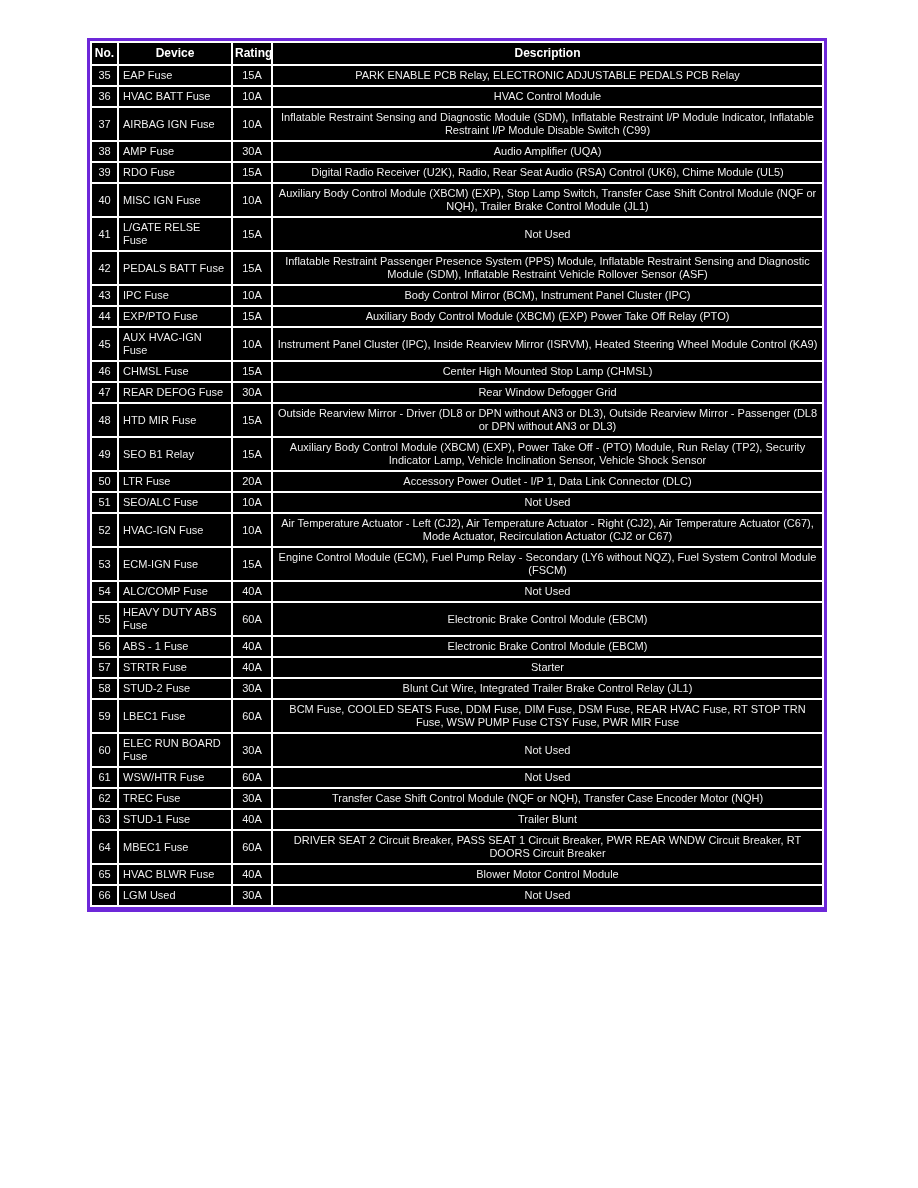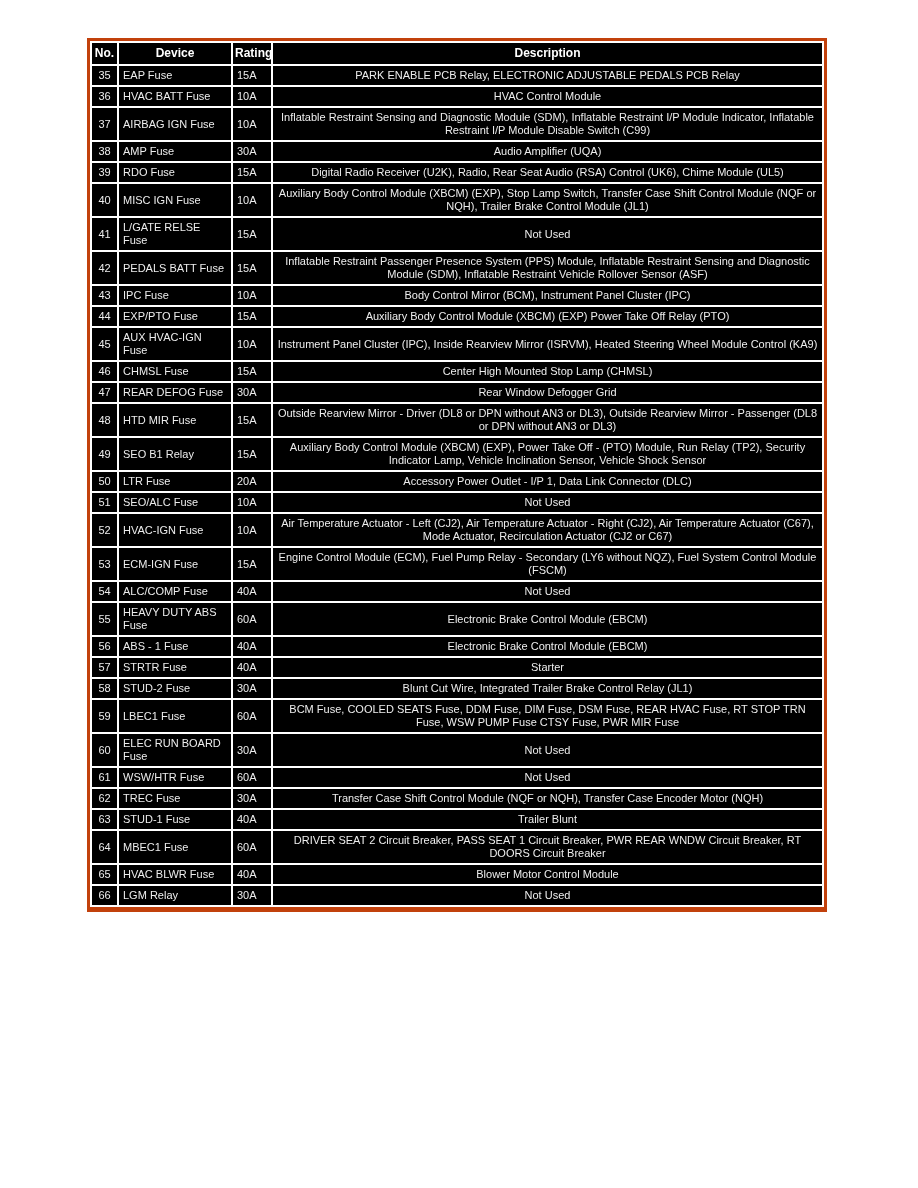--- a/index.html
+++ b/index.html
@@ -13,21 +13,21 @@
     width: 918px;
     height: 1188px;
     background: #ffffff;
     overflow: hidden;
   }
   .table-outer {
     position: absolute;
     left: 87px;
     top: 38px;
     width: 740px;
-    background: #c2410c;
+    background: #6d28d9;
     padding: 3px 3px 5px 3px;
     box-sizing: border-box;
   }
   table.fuse-table {
     width: 100%;
     border-collapse: collapse;
     table-layout: fixed;
   }
   table.fuse-table th,
   table.fuse-table td {
@@ -46,21 +46,21 @@
     font-size: 12px;
     line-height: 13px;
     text-align: center;
     padding: 4px 2px;
   }
   col.col-no     { width: 27px; }
   col.col-device { width: 114px; }
   col.col-rating { width: 40px; }
   td.no     { text-align: center; padding-left: 2px; padding-right: 2px; }
   td.device { text-align: left; }
-  td.rating { text-align: left; padding-left: 2px; padding-right: 2px; }
+  td.rating { text-align: center; padding-left: 2px; padding-right: 2px; }
   td.desc   { text-align: center; }
 </style>
 </head>
 <body>
 
 <div class="page">
   <div class="table-outer">
     <table class="fuse-table">
       <colgroup>
         <col class="col-no">
@@ -289,20 +289,20 @@
 
   <tr>
     <td class="no">65</td>
     <td class="device">HVAC BLWR Fuse</td>
     <td class="rating">40A</td>
     <td class="desc">Blower Motor Control Module</td>
   </tr>
 
   <tr>
     <td class="no">66</td>
-    <td class="device">LGM Relay</td>
+    <td class="device">LGM Used</td>
     <td class="rating">30A</td>
     <td class="desc">Not Used</td>
   </tr>
 </tbody>
     </table>
   </div>
 </div>
 
 </body></html>

